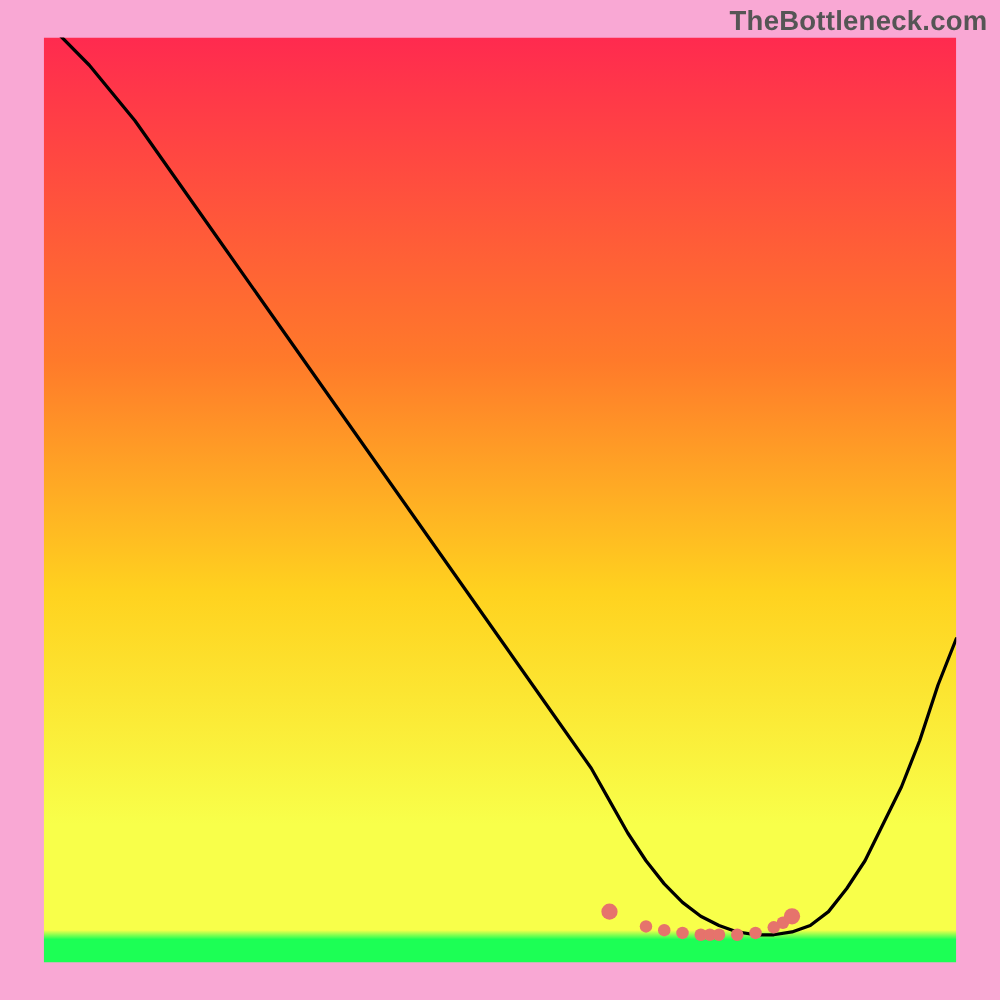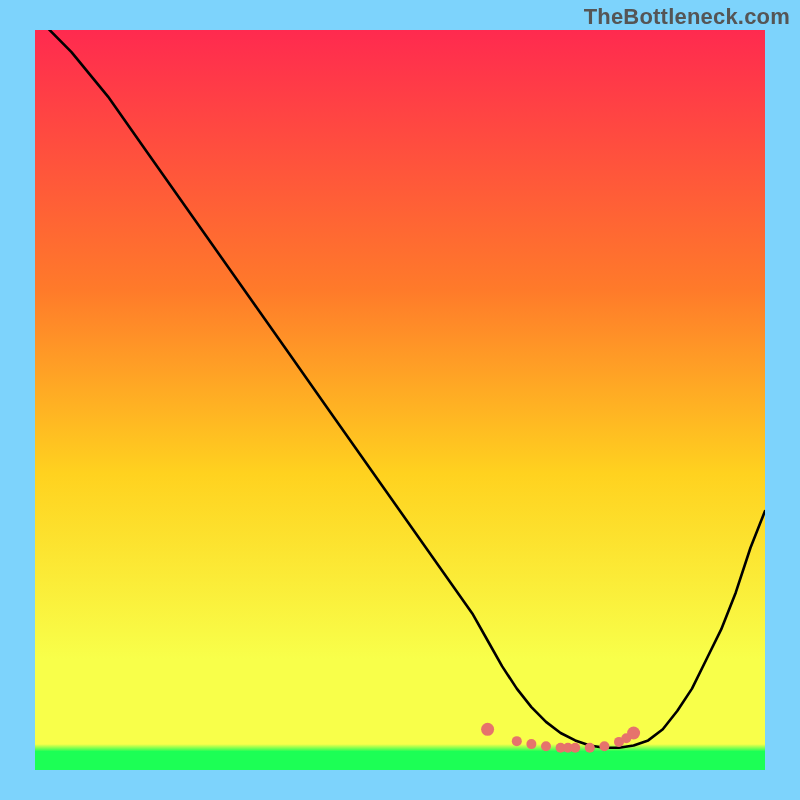--- a/index.html
+++ b/index.html
@@ -8,21 +8,21 @@
     width: 800px;
     height: 800px;
     background: #000;
     font-family: Arial, Helvetica, sans-serif;
     overflow: hidden;
   }
   .outer {
     width: 800px;
     height: 800px;
     position: relative;
-    background: #7dd3fc;
+    background: #f9a8d4;
   }
   .attribution {
     position: absolute;
     top: 4px;
     right: 10px;
     color: #555;
     font-size: 22px;
     font-weight: 600;
     letter-spacing: 0.2px;
     z-index: 20;

